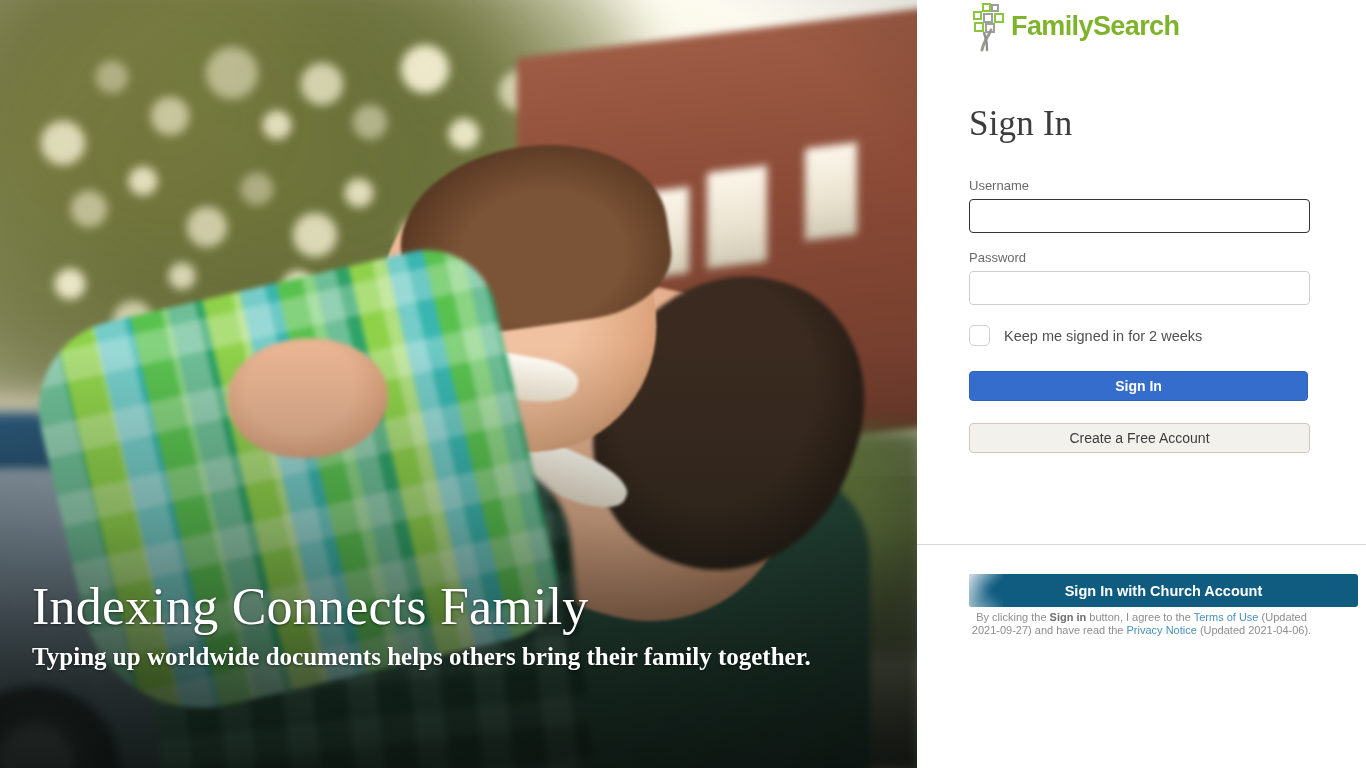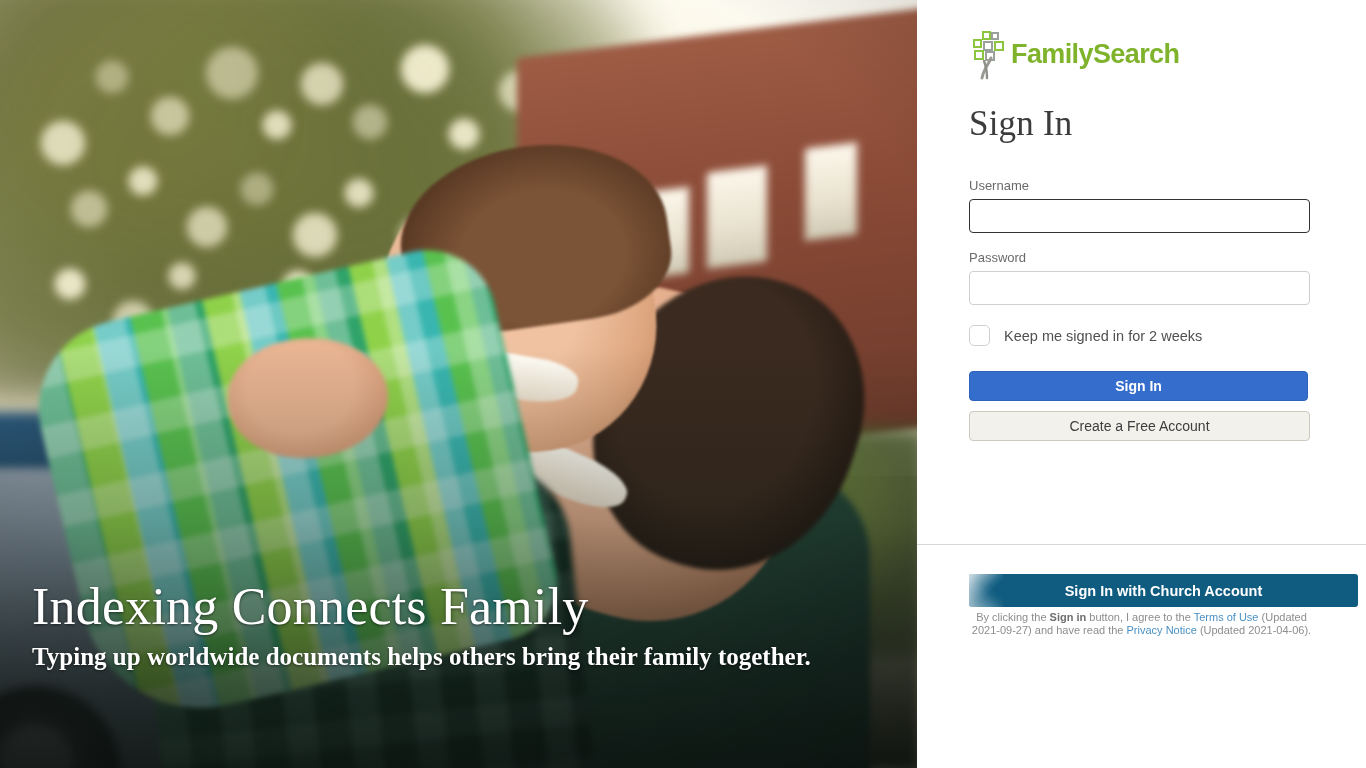--- a/index.html
+++ b/index.html
@@ -223,21 +223,21 @@
     font-size: 16px; font-weight: 700; letter-spacing: .2px;
   }
 
   
   .panel {
     width: 449px; height: 768px;
     background: #ffffff;
     position: relative;
   }
   .logo-wrap {
-    position: absolute; left: 52px; top: 28px;
+    position: absolute; left: 52px; top: 0;
     display: flex; align-items: center; gap: 2px;
   }
   .logo-mark { width: 42px; height: 52px; display: block; }
   .logo-word {
     font-family: "Liberation Sans", sans-serif;
     font-size: 27px; font-weight: 700; letter-spacing: -0.6px;
     color: #7fb32b;
     margin-left: -2px;
   }
   .form-area { position: absolute; left: 52px; top: 104px; width: 345px; }
@@ -277,21 +277,21 @@
   .keepme-label { font-size: 14.5px; color: #505050; }
   .btn-primary {
     width: 339px; height: 30px; margin-top: 25px;
     background: #356dcc; border: 1px solid #2f63bb; border-radius: 4px;
     color: #ffffff; font-size: 14px; font-weight: 700;
     font-family: "Liberation Sans", sans-serif;
     cursor: pointer;
     display: flex; align-items: center; justify-content: center;
   }
   .btn-secondary {
-    width: 341px; height: 30px; margin-top: 10px;
+    width: 341px; height: 30px; margin-top: 22px;
     background: #f3f1ec; border: 1px solid #cfcac0; border-radius: 4px;
     color: #3d3d3d; font-size: 14px;
     font-family: "Liberation Sans", sans-serif;
     cursor: pointer;
     display: flex; align-items: center; justify-content: center;
   }
   .divider {
     position: absolute; left: 0; top: 544px; width: 449px; height: 1px;
     background: #d8d8d8;
   }

